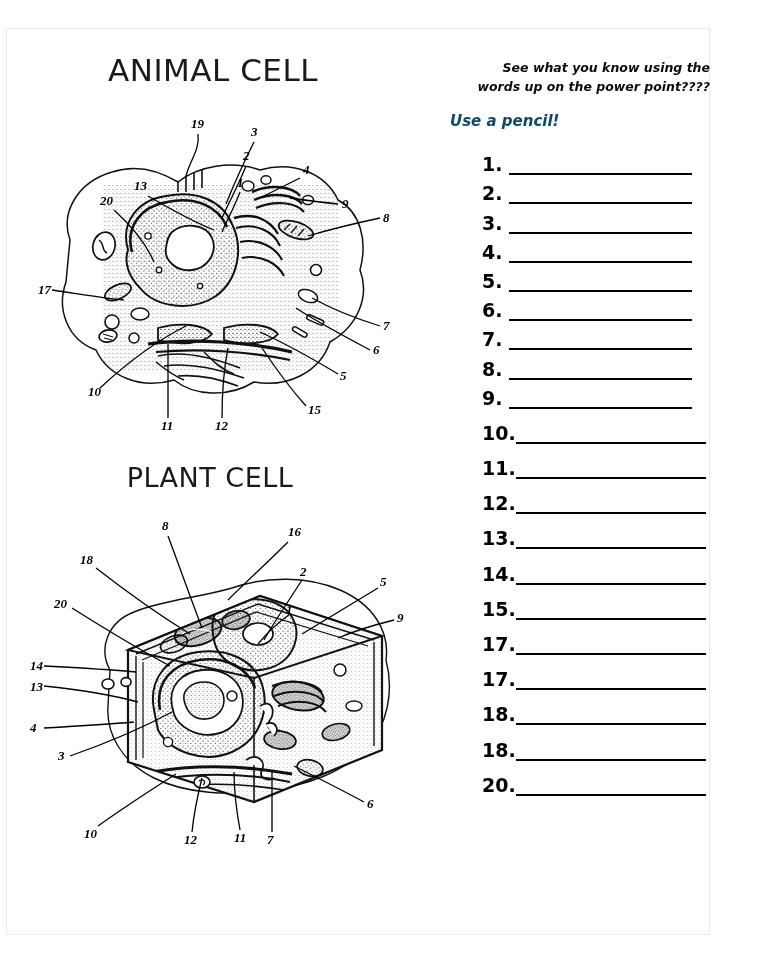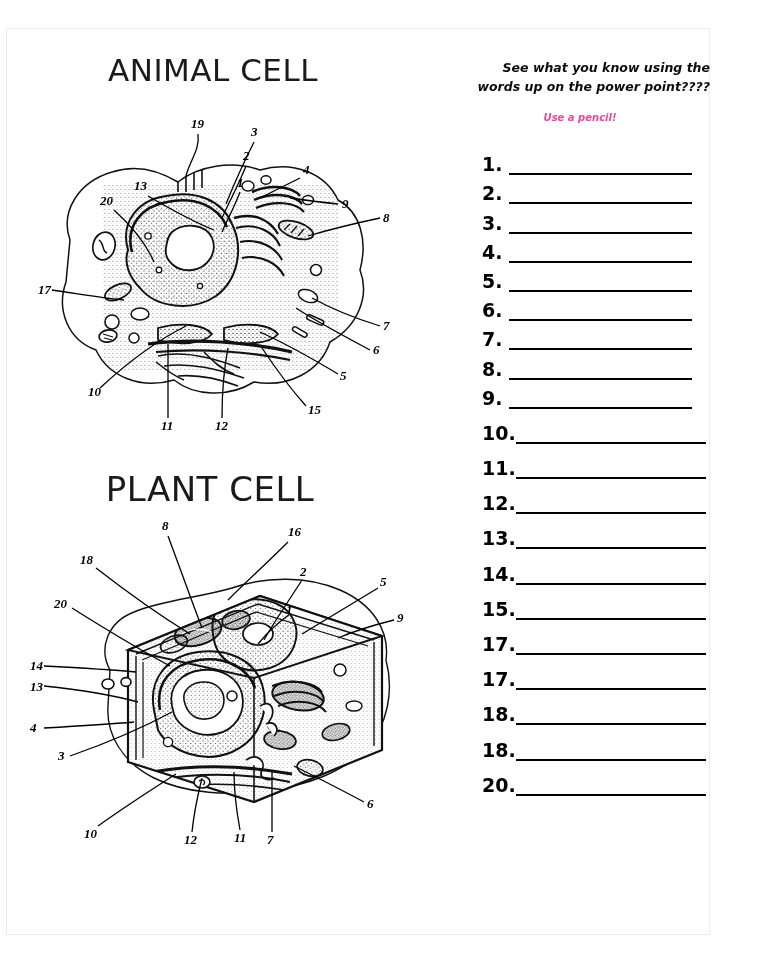--- a/index.html
+++ b/index.html
@@ -31,22 +31,21 @@
     letter-spacing:.5px;
     color:#1a1a1a;
     text-align:center;
   }
   #animal-title{
     position:absolute; left:33px; top:52px; width:360px;
     font-size:31px;
   }
   #plant-title{
     position:absolute; left:30px; top:462px; width:360px;
-    font-size:34px;
-    margin-top:7px;
+    font-size:27px;
   }
   .diagram{
     position:absolute;
     overflow:visible;
   }
   #animal-diagram{ left:8px; top:100px; width:410px; height:350px;text-align:right; }
   #plant-diagram{ left:22px; top:510px; width:410px; height:345px; }
   .diagram svg{ display:block; width:100%; height:100%; }
 
   .lbl{
@@ -73,26 +72,26 @@
     font-style:italic;
     font-size:12.5px;
     line-height:1.55;
     color:#0b0b0b;
   }
   .instructions .l2{ display:block; }
   .pencil{
     position:absolute;
     left:10px; top:112px;
     width:260px;
-    text-align:center;
+    text-align:left;
     font-family:"DejaVu Sans", sans-serif;
     font-weight:bold;
     font-style:italic;
-    font-size:10px;
-    color:#ec4899;
+    font-size:15px;
+    color:#0c4a6e;
   }
   .answer-list{
     position:absolute;
     left:0; top:148px;
     width:327px;
   }
   .answer-row{
     display:flex;
     align-items:flex-end;
     height:29.2px;

